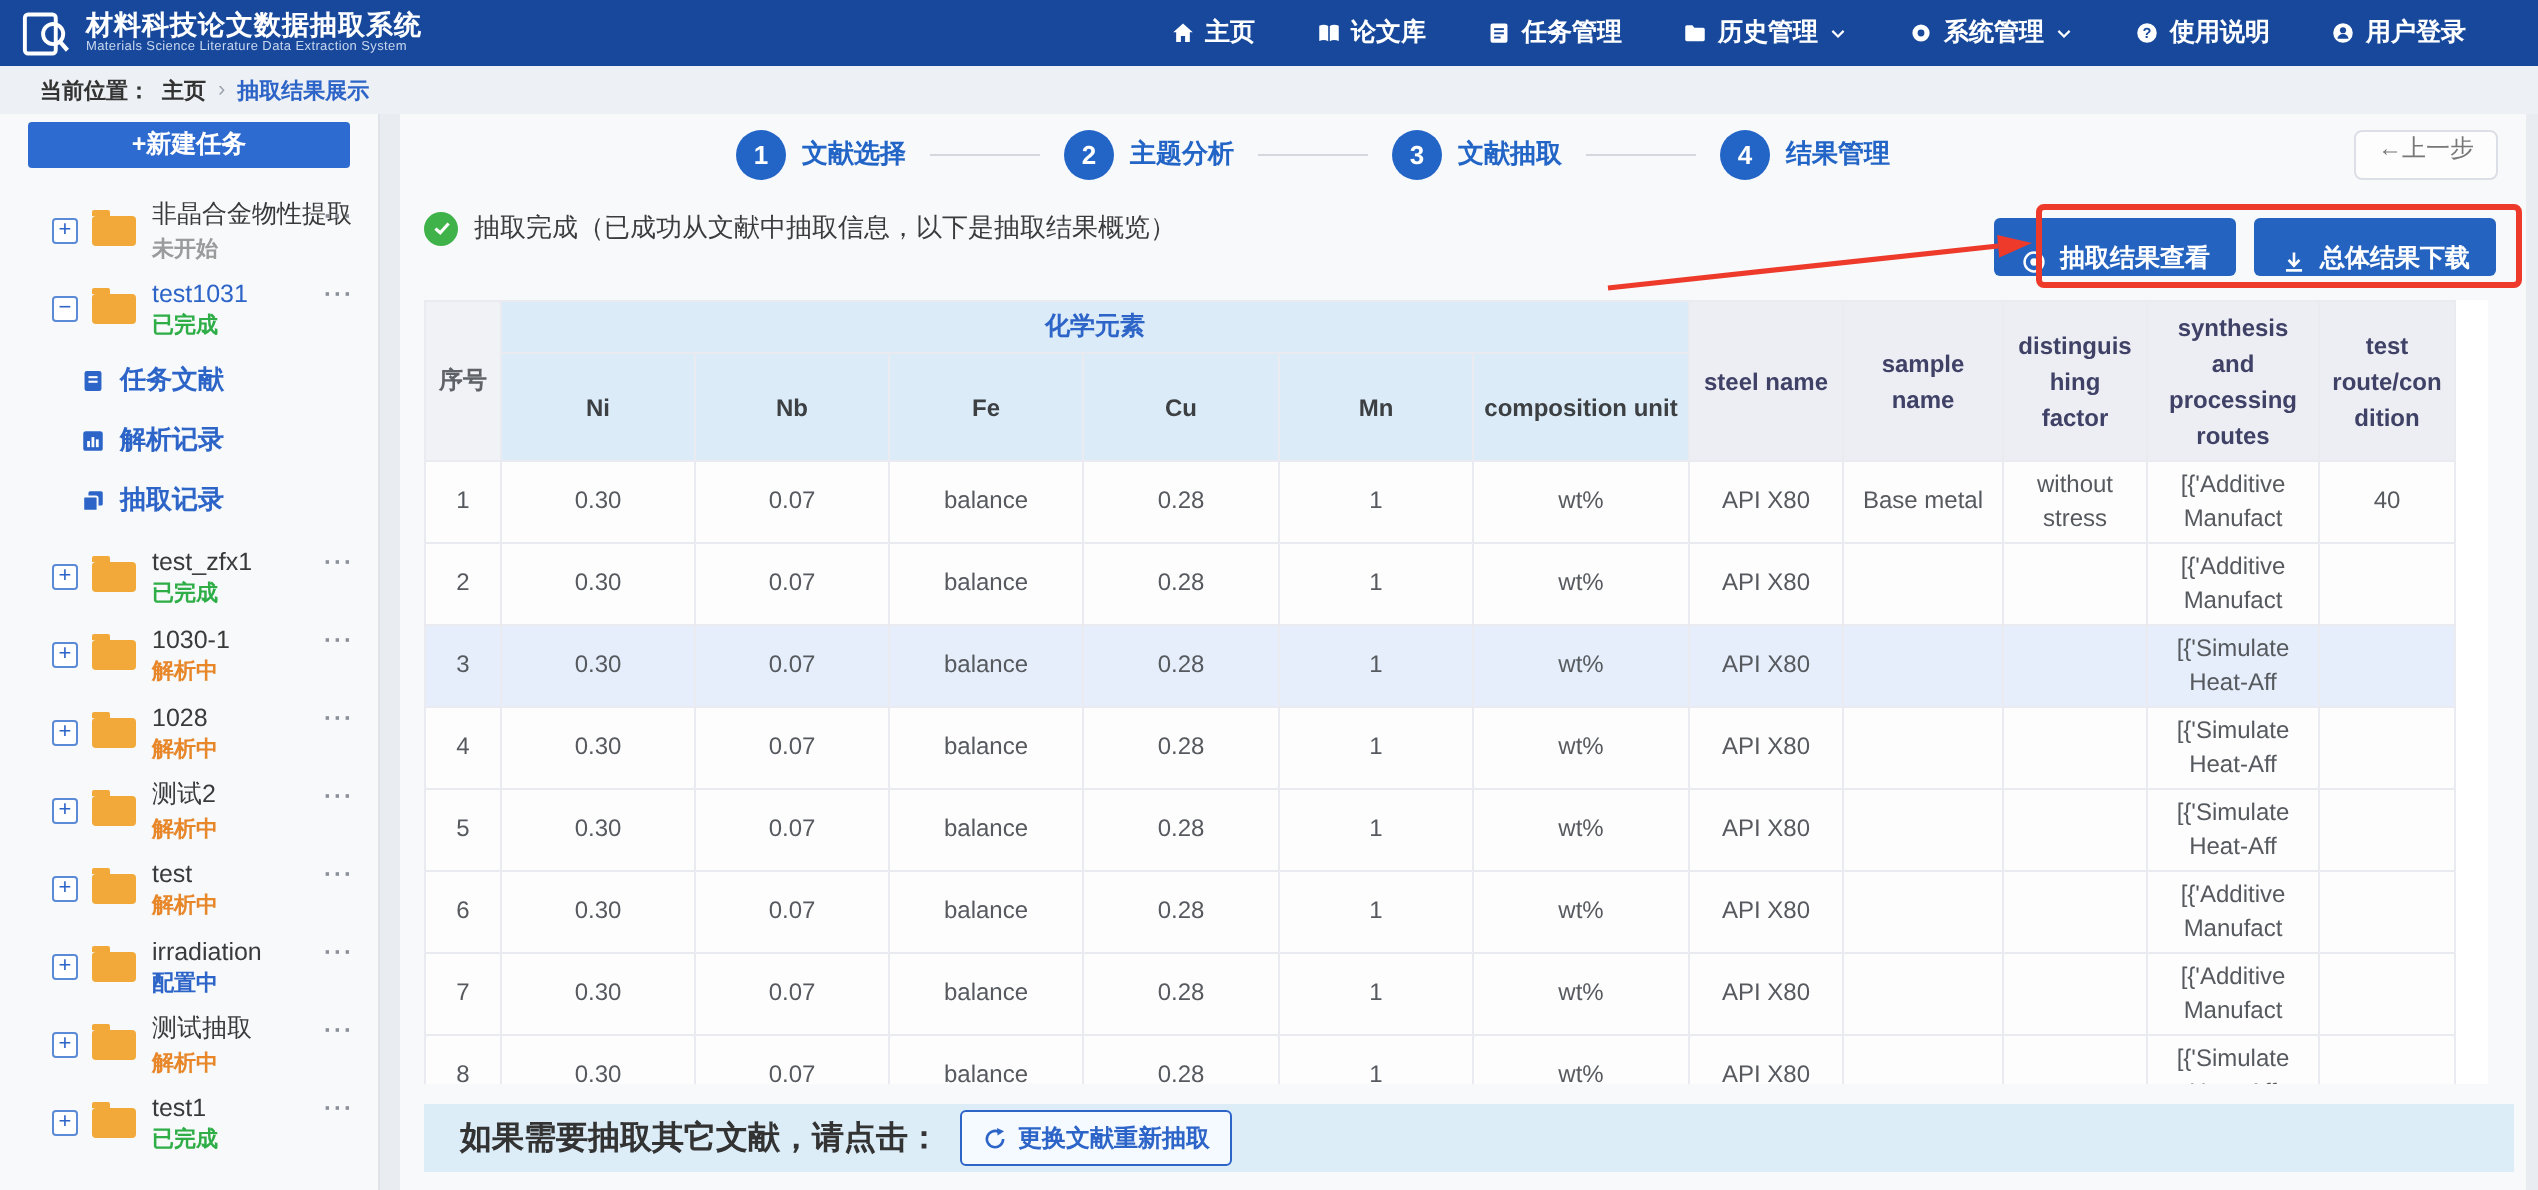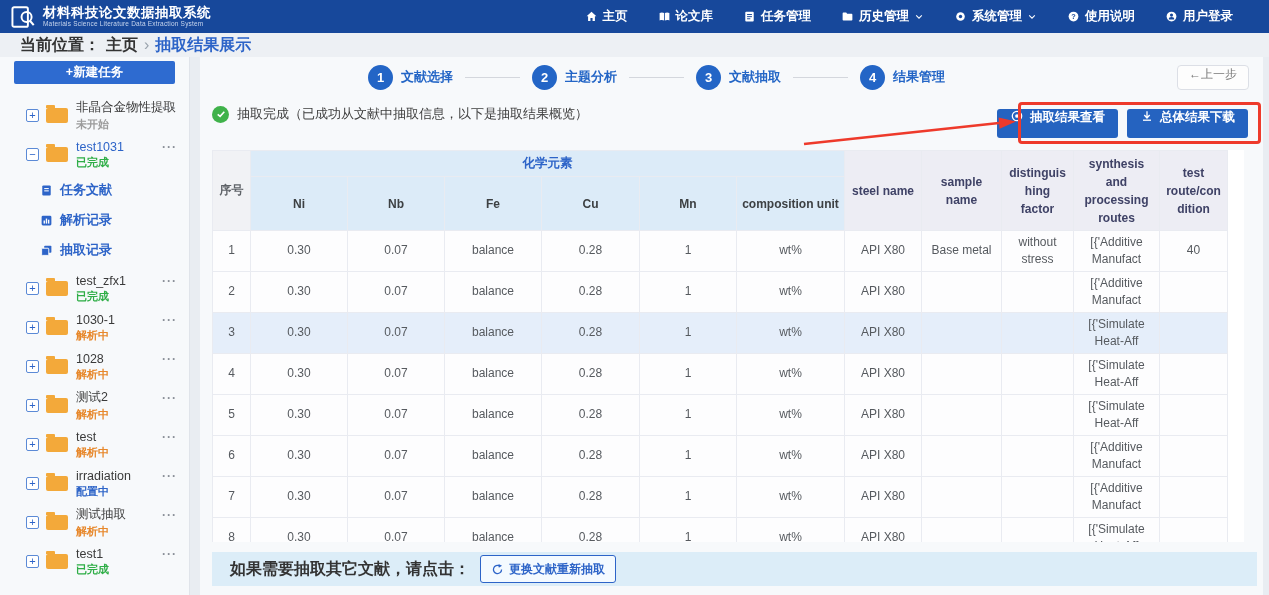--- a/index.html
+++ b/index.html
@@ -7,21 +7,21 @@
 body{position:relative;background:#e9edf2;font-family:"Liberation Sans","DejaVu Sans",sans-serif;overflow:hidden}
 svg{display:block}
 
 .navbar{position:absolute;left:0;top:0;width:1269px;height:33px;background:#17489b;display:flex;align-items:center;justify-content:space-between;padding:0 36px 0 10px;z-index:10}
 .brand{display:flex;align-items:center;gap:7px}
 .brand-text .t{color:#fff;font-size:13.5px;font-weight:bold;letter-spacing:.5px;line-height:15px}
 .brand-text .s{color:#c8d6ee;font-size:6.5px;line-height:8px;letter-spacing:.2px}
 .nav-menu{display:flex;align-items:center;gap:30px}
 .nav-item{display:flex;align-items:center;gap:5px;color:#fff;font-size:12.5px;font-weight:600;cursor:pointer;white-space:nowrap}
 
-.breadcrumb{position:absolute;left:0;top:33px;width:1269px;height:24px;background:#edf0f4;display:flex;align-items:center;padding-left:20px;font-size:16px;color:#333;gap:6px;font-weight:600}
+.breadcrumb{position:absolute;left:0;top:33px;width:1269px;height:24px;background:#edf0f4;display:flex;align-items:center;padding-left:20px;font-size:11px;color:#333;gap:6px;font-weight:600}
 .breadcrumb .sep{color:#9aa3ad;font-weight:400}
 .breadcrumb .cur{color:#2d64c8}
 
 .sidebar{position:absolute;left:0;top:57px;width:190px;height:538px;background:#f7f9fb;border-right:1px solid #e0e4ea;overflow:hidden}
 .newtask{margin:4px 14px 0;height:23px;background:#2e6bd0;color:#fff;font-size:12.5px;font-weight:600;display:flex;align-items:center;justify-content:center;border-radius:2px;cursor:pointer}
 .task-list{padding-top:12px}
 .task{height:39px;display:flex;align-items:center;padding-left:26px;position:relative}
 .expand{width:13px;height:13px;border:1px solid #5b8ad6;color:#2d64c8;font-size:11px;line-height:10px;text-align:center;background:#fff;border-radius:2px;flex:none;cursor:pointer}
 .folder{width:22px;height:15px;background:#f3a93a;border-radius:2px;position:relative;margin-left:7px;flex:none}
 .folder:before{content:'';position:absolute;top:-3px;left:0;width:9px;height:3px;background:#f3a93a;border-radius:1px 1px 0 0}
@@ -38,21 +38,21 @@
 .stepper-row{position:absolute;left:0;top:0;width:100%;height:40px;display:flex;align-items:center;justify-content:center;padding-right:150px}
 .step{display:flex;align-items:center;gap:8px;cursor:pointer}
 .step-num{width:25px;height:25px;border-radius:50%;background:#2365c6;color:#fff;font-size:13px;font-weight:bold;display:flex;align-items:center;justify-content:center}
 .step-label{font-size:13px;font-weight:bold;color:#2365c6}
 .connector{width:55px;height:1px;background:#d4d7dd;margin:0 12px}
 .back-btn{position:absolute;right:14px;top:8px;height:25px;padding:0 11px;border:1px solid #dcdfe6;border-radius:4px;background:#fdfdfd;color:#777;font-size:12px;display:flex;cursor:pointer}
 .status-line{position:absolute;left:12px;top:48px;display:flex;align-items:center;gap:8px}
 .check-circle{width:17px;height:17px;border-radius:50%;background:#3fb24a;display:flex;align-items:center;justify-content:center;flex:none}
 .status-text{font-size:13px;color:#3c3c3c}
 .actions{position:absolute;right:15px;top:52px;display:flex;gap:9px;z-index:3}
-.btn-primary{height:29px;background:#2563c0;color:#fff;border:none;border-radius:3px;font-size:12.5px;font-weight:bold;display:flex;align-items:flex-start;gap:6px;padding:0 13px;cursor:pointer;font-family:inherit}
+.btn-primary{height:29px;background:#2563c0;color:#fff;border:none;border-radius:3px;font-size:12.5px;font-weight:bold;display:flex;align-items:flex-end;gap:6px;padding:0 13px;cursor:pointer;font-family:inherit}
 .ann-box{position:absolute;right:2px;top:45px;width:243px;height:42px;border:3px solid #ee3a2b;border-radius:4px;pointer-events:none;z-index:4}
 .ann-arrow{position:absolute;left:590px;top:55px;pointer-events:none;z-index:4}
 
 .table-wrap{position:absolute;left:12px;top:93px;width:1032px;height:392px;background:#fff;overflow:hidden}
 table{border-collapse:collapse;table-layout:fixed;width:1016px}
 th,td{border:1px solid #e9ebf1;text-align:center;overflow:hidden;font-family:inherit}
 .th-seq{background:#f1f2f5;color:#5f6368;font-size:12px;font-weight:600}
 .th-group{background:#dcebf8;color:#2d64c8;font-size:12.5px;font-weight:bold;height:26px}
 .th-el{background:#dcebf8;color:#3d4043;font-size:12px;font-weight:bold;height:54px}
 .th-meta{background:#ededf4;color:#3f4266;font-size:12px;font-weight:bold;padding:2px 5px;overflow-wrap:anywhere;line-height:1.5}

